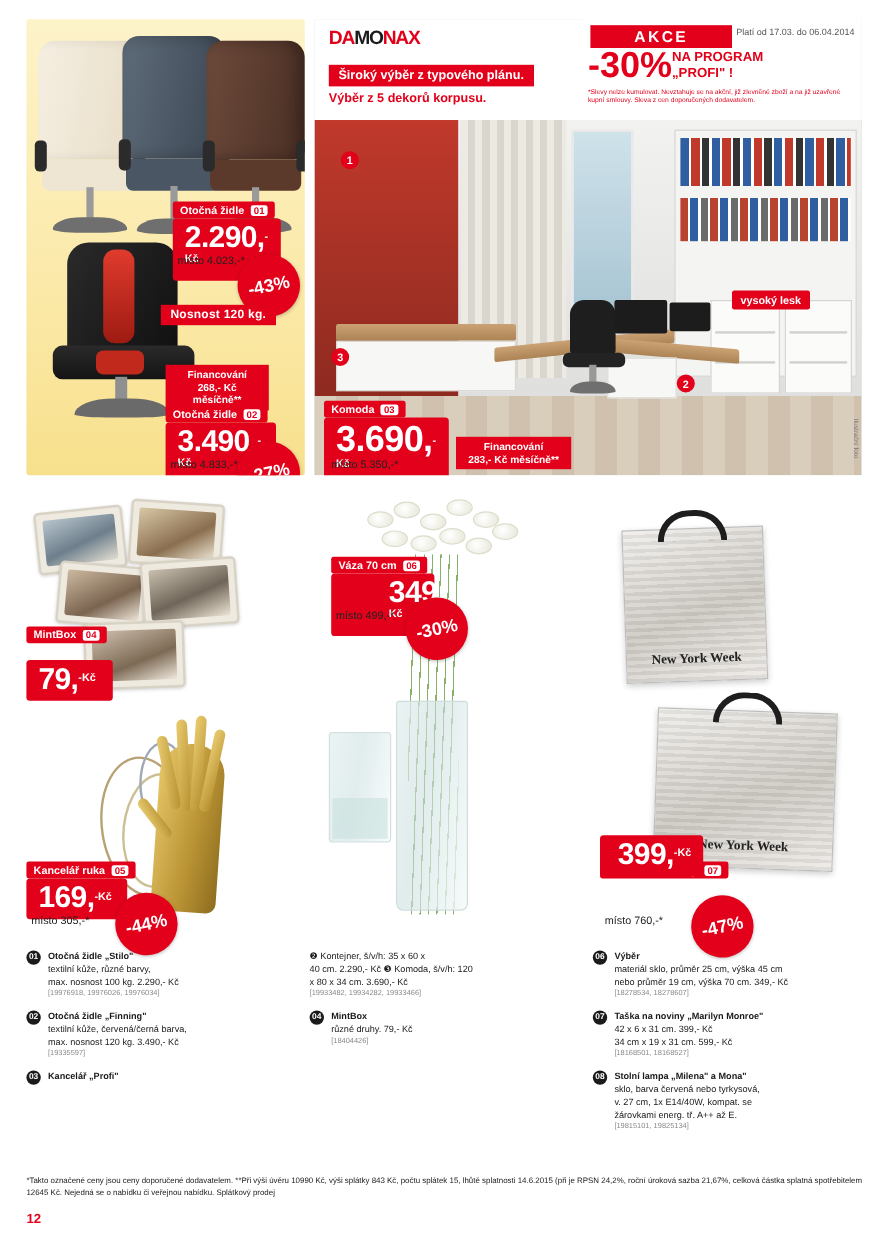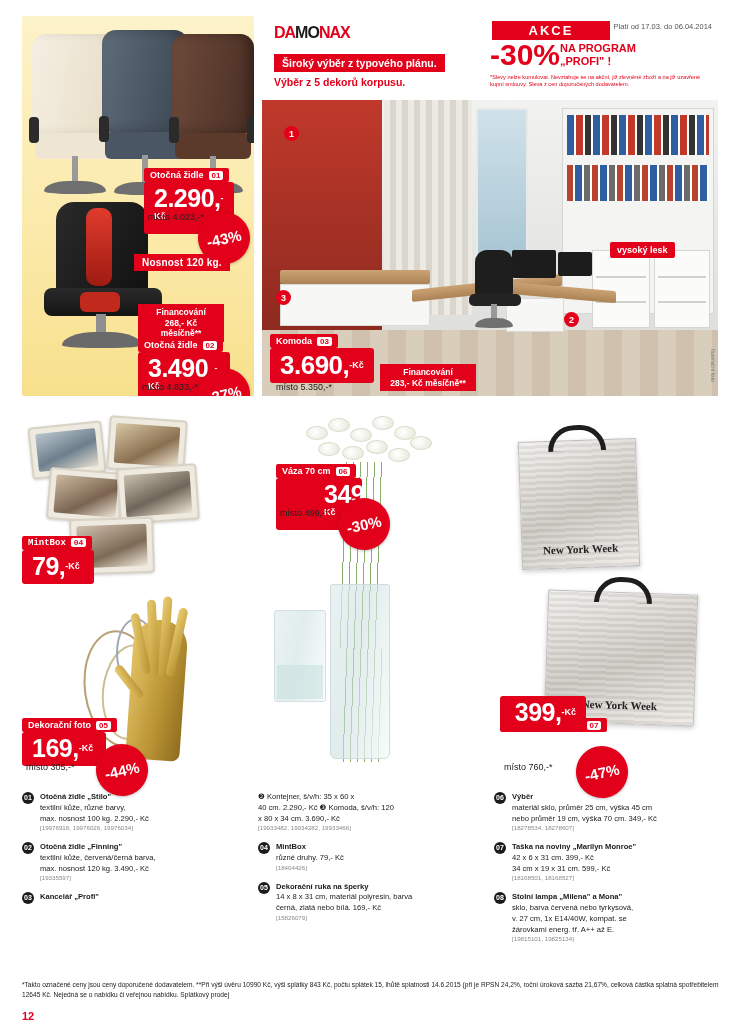--- a/index.html
+++ b/index.html
@@ -359,21 +359,21 @@
       <div class="pin" style="left:14px; top:190px;">3</div>
       <div class="pin" style="left:302px; top:212px;">2</div>
     </div>
 
     <div class="callout-gloss" style="left:348px; top:226px;">vysoký lesk</div>
 
     <div class="price-label" style="left:8px; top:318px;">
       <span>Komoda</span><span class="num-badge">03</span>
     </div>
     <div class="price-box" style="left:8px; top:332px; width:104px;">
-      <span class="price-num" style="font-size:26px;">3.690,</span><span class="price-sup">-Kč</span>
+      <span class="price-num" style="font-size:30px;">3.690,</span><span class="price-sup">-Kč</span>
     </div>
     <div style="position:absolute; left:14px; top:366px;" class="price-old">místo 5.350,-*</div>
 
     <div class="fin-box" style="left:118px; top:348px; width:96px;">
       <div>Financování</div>
       <div>283,- Kč měsíčně**</div>
     </div>
 
     <div class="illus">Ilustrační foto</div>
   </div>
@@ -388,41 +388,41 @@
     <div class="tin tin3">
         <div class="img"></div>
       </div>
     <div class="tin tin4">
         <div class="img"></div>
       </div>
     <div class="tin tin5">
         <div class="img"></div>
       </div>
   </div>
-  <div class="price-label" style="left:22px; top:536px;font-family:Liberation Mono, monospace;">
+  <div class="price-label" style="left:22px; top:522px;">
     <span>MintBox</span><span class="num-badge">04</span>
   </div>
   <div class="price-box" style="left:22px; top:550px; width:72px;">
     <span class="price-num">79,</span><span class="price-sup">-Kč</span>
   </div>
 
   <div class="hand-area">
     <div class="necklace n1"></div>
     <div class="necklace n2"></div>
     <div class="necklace n3"></div>
     <div class="hand">
       <div class="finger f1"></div>
         <div class="finger f2"></div>
         <div class="finger f3"></div>
         <div class="finger f4"></div>
         <div class="finger f5"></div>
     </div>
   </div>
   <div class="price-label" style="left:22px; top:718px;">
-    <span>Dekorační foto</span><span class="num-badge">05</span>
+    <span>Kancelář ruka</span><span class="num-badge">05</span>
   </div>
   <div class="price-box" style="left:22px; top:732px; width:84px;">
     <span class="price-num">169,</span><span class="price-sup">-Kč</span>
   </div>
   <div style="position:absolute; left:26px; top:762px;" class="price-old">místo 305,-*</div>
   <div class="discount" style="left:96px; top:744px;">-44%</div>
 
   <div class="vase-area">
     <div class="flowers">
       <div class="bloom" style="left:8px; top:12px;"></div>
@@ -500,27 +500,20 @@
 40 cm. 2.290,- Kč ❸ Komoda, š/v/h: 120
 x 80 x 34 cm. 3.690,- Kč</div>
         <div class="code">[19933482, 19934282, 19933466]</div>
       </div>
       <div class="spec-item">
         <span class="bullet">04</span>
         <div class="spec-title">MintBox</div>
         <div style="white-space:pre-line">různé druhy. 79,- Kč</div>
         <div class="code">[18404426]</div>
       </div>
-      <div class="spec-item">
-        <span class="bullet">05</span>
-        <div class="spec-title">Dekorační ruka na šperky</div>
-        <div style="white-space:pre-line">14 x 8 x 31 cm, materiál polyresin, barva
-černá, zlatá nebo bílá. 169,- Kč</div>
-        <div class="code">[15826079]</div>
-      </div>
     </div>
 
     <div class="spec-col col3">
       <div class="spec-item">
         <span class="bullet">06</span>
         <div class="spec-title">Výběr</div>
         <div style="white-space:pre-line">materiál sklo, průměr 25 cm, výška 45 cm
 nebo průměr 19 cm, výška 70 cm. 349,- Kč</div>
         <div class="code">[18278534, 18278607]</div>
       </div>

